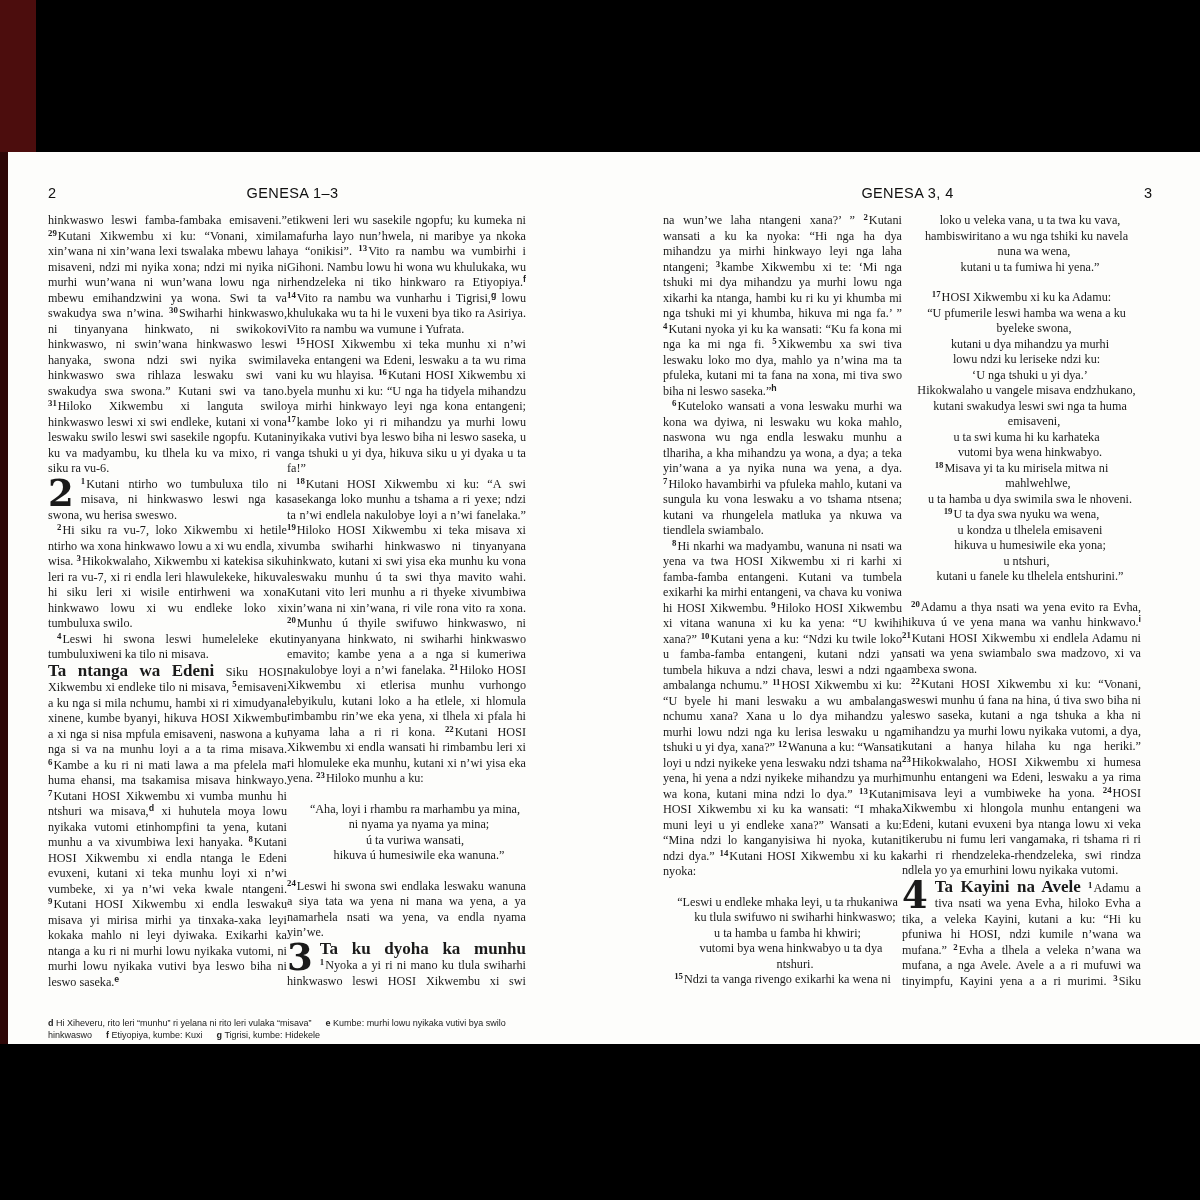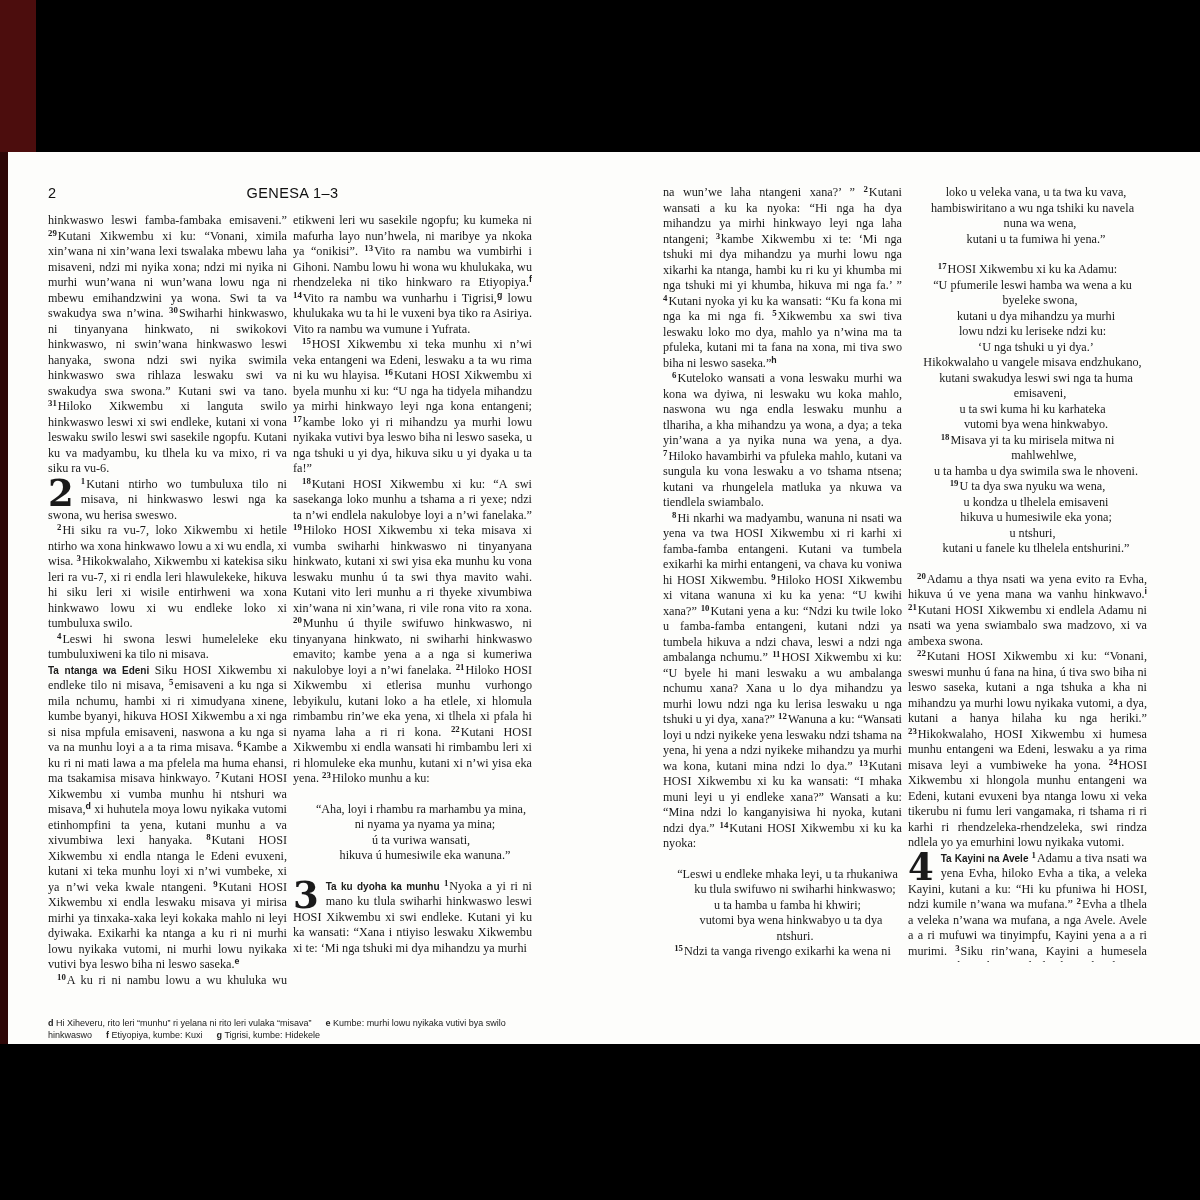--- a/index.html
+++ b/index.html
@@ -8,26 +8,26 @@
   .cover-corner{position:absolute;left:0;top:0;width:36px;height:152px;background:#4c0d0d}
   .cover-edge{position:absolute;left:0;top:152px;width:8px;height:892px;background:#2e0707}
   .sheet{position:absolute;left:8px;top:152px;width:1192px;height:892px;background:#fdfdfb;display:flex;color:#1a1a1a}
   .page{width:489px;flex:none;padding-top:33px}
   .page.left{margin-left:40px}
   .page.right{margin-left:126px}
   .phead{position:relative;height:16px;margin-bottom:12px;font-family:"Liberation Sans",sans-serif;font-size:14.5px;line-height:16px;color:#101010}
   .ptitle{position:absolute;left:0;right:0;text-align:center;letter-spacing:.4px}
   .pnum-l{position:absolute;left:0;top:0}
   .pnum-r{position:absolute;right:0;top:0}
-  .cols{display:flex;gap:6px;height:777px;overflow:hidden}
+  .cols{display:flex;gap:0;height:777px;overflow:hidden}
   .col{width:239px;flex:none;font-size:12.2px;line-height:15.5px;text-align:justify}
   .col p{margin:0}
   .ind{text-indent:9px}
   .mt{margin-top:15px}
-  .runhead{font-family:Liberation Sans, sans-serif;font-weight:bold;font-size:10px}
+  .runhead{font-family:Liberation Serif, serif;font-weight:bold;font-size:17px}
   .dropcap{float:left;font-weight:bold;font-size:37px;line-height:30px;height:30px;padding-right:7px;padding-top:1px;font-family:"DejaVu Serif",serif}
   sup.vnum{font-weight:bold;font-size:8.8px;line-height:0;position:relative;top:-4px;vertical-align:baseline;margin-right:1px}
   sup.fnmark{font-family:"Liberation Sans",sans-serif;font-weight:bold;font-size:8.8px;line-height:0;position:relative;top:-4px;vertical-align:baseline}
   .poetry{margin-bottom:15px}
   .pline{text-align:center}
   .pl0{padding-left:0}.pl1{padding-left:10px}.pl2{padding-left:17px}.pl3{padding-left:25px}.pl4{padding-left:33px}
   .fnotes{margin-top:28px;font-family:"Liberation Sans",sans-serif;font-size:9px;line-height:11.5px;color:#222;text-align:left}
   .fent{margin-right:14px}
   .flab{font-weight:bold}
 </style>
@@ -55,26 +55,31 @@
       <div class="col">
           <p class="prose">etikweni leri wu sasekile ngopfu; ku kumeka ni mafurha layo nun’hwela, ni maribye ya nkoka ya “onikisi”. <sup class="vnum">13</sup>Vito ra nambu wa vumbirhi i Gihoni. Nambu lowu hi wona wu khulukaka, wu rhendzeleka ni tiko hinkwaro ra Etiyopiya.<sup class="fnmark">f</sup> <sup class="vnum">14</sup>Vito ra nambu wa vunharhu i Tigrisi,<sup class="fnmark">g</sup> lowu khulukaka wu ta hi le vuxeni bya tiko ra Asiriya. Vito ra nambu wa vumune i Yufrata.</p>
           <p class="prose ind"><sup class="vnum">15</sup>HOSI Xikwembu xi teka munhu xi n’wi veka entangeni wa Edeni, leswaku a ta wu rima ni ku wu hlayisa. <sup class="vnum">16</sup>Kutani HOSI Xikwembu xi byela munhu xi ku: “U nga ha tidyela mihandzu ya mirhi hinkwayo leyi nga kona entangeni; <sup class="vnum">17</sup>kambe loko yi ri mihandzu ya murhi lowu nyikaka vutivi bya leswo biha ni leswo saseka, u nga tshuki u yi dya, hikuva siku u yi dyaka u ta fa!”</p>
           <p class="prose ind"><sup class="vnum">18</sup>Kutani HOSI Xikwembu xi ku: “A swi sasekanga loko munhu a tshama a ri yexe; ndzi ta n’wi endlela nakulobye loyi a n’wi fanelaka.” <sup class="vnum">19</sup>Hiloko HOSI Xikwembu xi teka misava xi vumba swiharhi hinkwaswo ni tinyanyana hinkwato, kutani xi swi yisa eka munhu ku vona leswaku munhu ú ta swi thya mavito wahi. Kutani vito leri munhu a ri thyeke xivumbiwa xin’wana ni xin’wana, ri vile rona vito ra xona. <sup class="vnum">20</sup>Munhu ú thyile swifuwo hinkwaswo, ni tinyanyana hinkwato, ni swiharhi hinkwaswo emavito; kambe yena a a nga si kumeriwa nakulobye loyi a n’wi fanelaka. <sup class="vnum">21</sup>Hiloko HOSI Xikwembu xi etlerisa munhu vurhongo lebyikulu, kutani loko a ha etlele, xi hlomula rimbambu rin’we eka yena, xi tlhela xi pfala hi nyama laha a ri ri kona. <sup class="vnum">22</sup>Kutani HOSI Xikwembu xi endla wansati hi rimbambu leri xi ri hlomuleke eka munhu, kutani xi n’wi yisa eka yena. <sup class="vnum">23</sup>Hiloko munhu a ku:</p>
           <div class="poetry mt">
             <div class="pline pl2">“Aha, loyi i rhambu ra marhambu ya mina,</div>
             <div class="pline pl3">ni nyama ya nyama ya mina;</div>
             <div class="pline pl2">ú ta vuriwa wansati,</div>
             <div class="pline pl3">hikuva ú humesiwile eka wanuna.”</div>
           </div>
+          <p class="prose"><sup class="vnum">24</sup>Leswi hi swona swi endlaka leswaku wanuna a siya tata wa yena ni mana wa yena, a ya namarhela nsati wa yena, va endla nyama yin’we.</p>
           <p class="chapter mt"><span class="dropcap">3</span><span class="runhead">Ta ku dyoha ka munhu </span><sup class="vnum">1</sup>Nyoka a yi ri ni mano ku tlula swiharhi hinkwaswo leswi HOSI Xikwembu xi swi endleke. Kutani yi ku ka wansati: “Xana i ntiyiso leswaku Xikwembu xi te: ‘Mi nga tshuki mi dya mihandzu ya murhi</p>
         </div>
     </div>
     <div class="fnotes"><span class="fent"><b class="flab">d</b> Hi Xiheveru, rito leri “munhu” ri yelana ni rito leri vulaka “misava”</span><span class="fent"><b class="flab">e</b> Kumbe: murhi lowu nyikaka vutivi bya swilo hinkwaswo</span><span class="fent"><b class="flab">f</b> Etiyopiya, kumbe: Kuxi</span><span class="fent"><b class="flab">g</b> Tigrisi, kumbe: Hidekele</span></div>
   </div>
   <div class="page right">
+    <div class="phead">
+      <span class="ptitle">GENESA 3, 4</span>
+      <span class="pnum-r">3</span>
+    </div>
     <div class="cols">
       <div class="col">
           <p class="prose">na wun’we laha ntangeni xana?’ ” <sup class="vnum">2</sup>Kutani wansati a ku ka nyoka: “Hi nga ha dya mihandzu ya mirhi hinkwayo leyi nga laha ntangeni; <sup class="vnum">3</sup>kambe Xikwembu xi te: ‘Mi nga tshuki mi dya mihandzu ya murhi lowu nga xikarhi ka ntanga, hambi ku ri ku yi khumba mi nga tshuki mi yi khumba, hikuva mi nga fa.’ ” <sup class="vnum">4</sup>Kutani nyoka yi ku ka wansati: “Ku fa kona mi nga ka mi nga fi. <sup class="vnum">5</sup>Xikwembu xa swi tiva leswaku loko mo dya, mahlo ya n’wina ma ta pfuleka, kutani mi ta fana na xona, mi tiva swo biha ni leswo saseka.”<sup class="fnmark">h</sup></p>
           <p class="prose ind"><sup class="vnum">6</sup>Kuteloko wansati a vona leswaku murhi wa kona wa dyiwa, ni leswaku wu koka mahlo, naswona wu nga endla leswaku munhu a tlhariha, a kha mihandzu ya wona, a dya; a teka yin’wana a ya nyika nuna wa yena, a dya. <sup class="vnum">7</sup>Hiloko havambirhi va pfuleka mahlo, kutani va sungula ku vona leswaku a vo tshama ntsena; kutani va rhungelela matluka ya nkuwa va tiendlela swiambalo.</p>
           <p class="prose ind"><sup class="vnum">8</sup>Hi nkarhi wa madyambu, wanuna ni nsati wa yena va twa HOSI Xikwembu xi ri karhi xi famba-famba entangeni. Kutani va tumbela exikarhi ka mirhi entangeni, va chava ku voniwa hi HOSI Xikwembu. <sup class="vnum">9</sup>Hiloko HOSI Xikwembu xi vitana wanuna xi ku ka yena: “U kwihi xana?” <sup class="vnum">10</sup>Kutani yena a ku: “Ndzi ku twile loko u famba-famba entangeni, kutani ndzi ya tumbela hikuva a ndzi chava, leswi a ndzi nga ambalanga nchumu.” <sup class="vnum">11</sup>HOSI Xikwembu xi ku: “U byele hi mani leswaku a wu ambalanga nchumu xana? Xana u lo dya mihandzu ya murhi lowu ndzi nga ku lerisa leswaku u nga tshuki u yi dya, xana?” <sup class="vnum">12</sup>Wanuna a ku: “Wansati loyi u ndzi nyikeke yena leswaku ndzi tshama na yena, hi yena a ndzi nyikeke mihandzu ya murhi wa kona, kutani mina ndzi lo dya.” <sup class="vnum">13</sup>Kutani HOSI Xikwembu xi ku ka wansati: “I mhaka muni leyi u yi endleke xana?” Wansati a ku: “Mina ndzi lo kanganyisiwa hi nyoka, kutani ndzi dya.” <sup class="vnum">14</sup>Kutani HOSI Xikwembu xi ku ka nyoka:</p>
           <div class="poetry mt">
             <div class="pline pl1">“Leswi u endleke mhaka leyi, u ta rhukaniwa</div>
             <div class="pline pl3">ku tlula swifuwo ni swiharhi hinkwaswo;</div>
             <div class="pline pl1">u ta hamba u famba hi khwiri;</div>
             <div class="pline pl2">vutomi bya wena hinkwabyo u ta dya</div>

